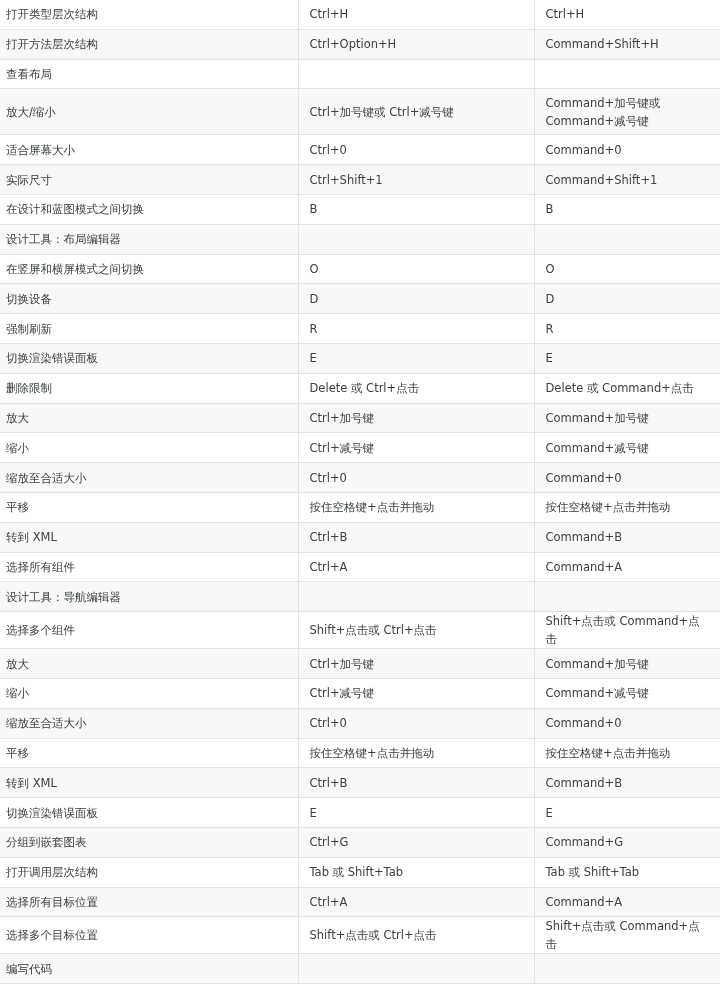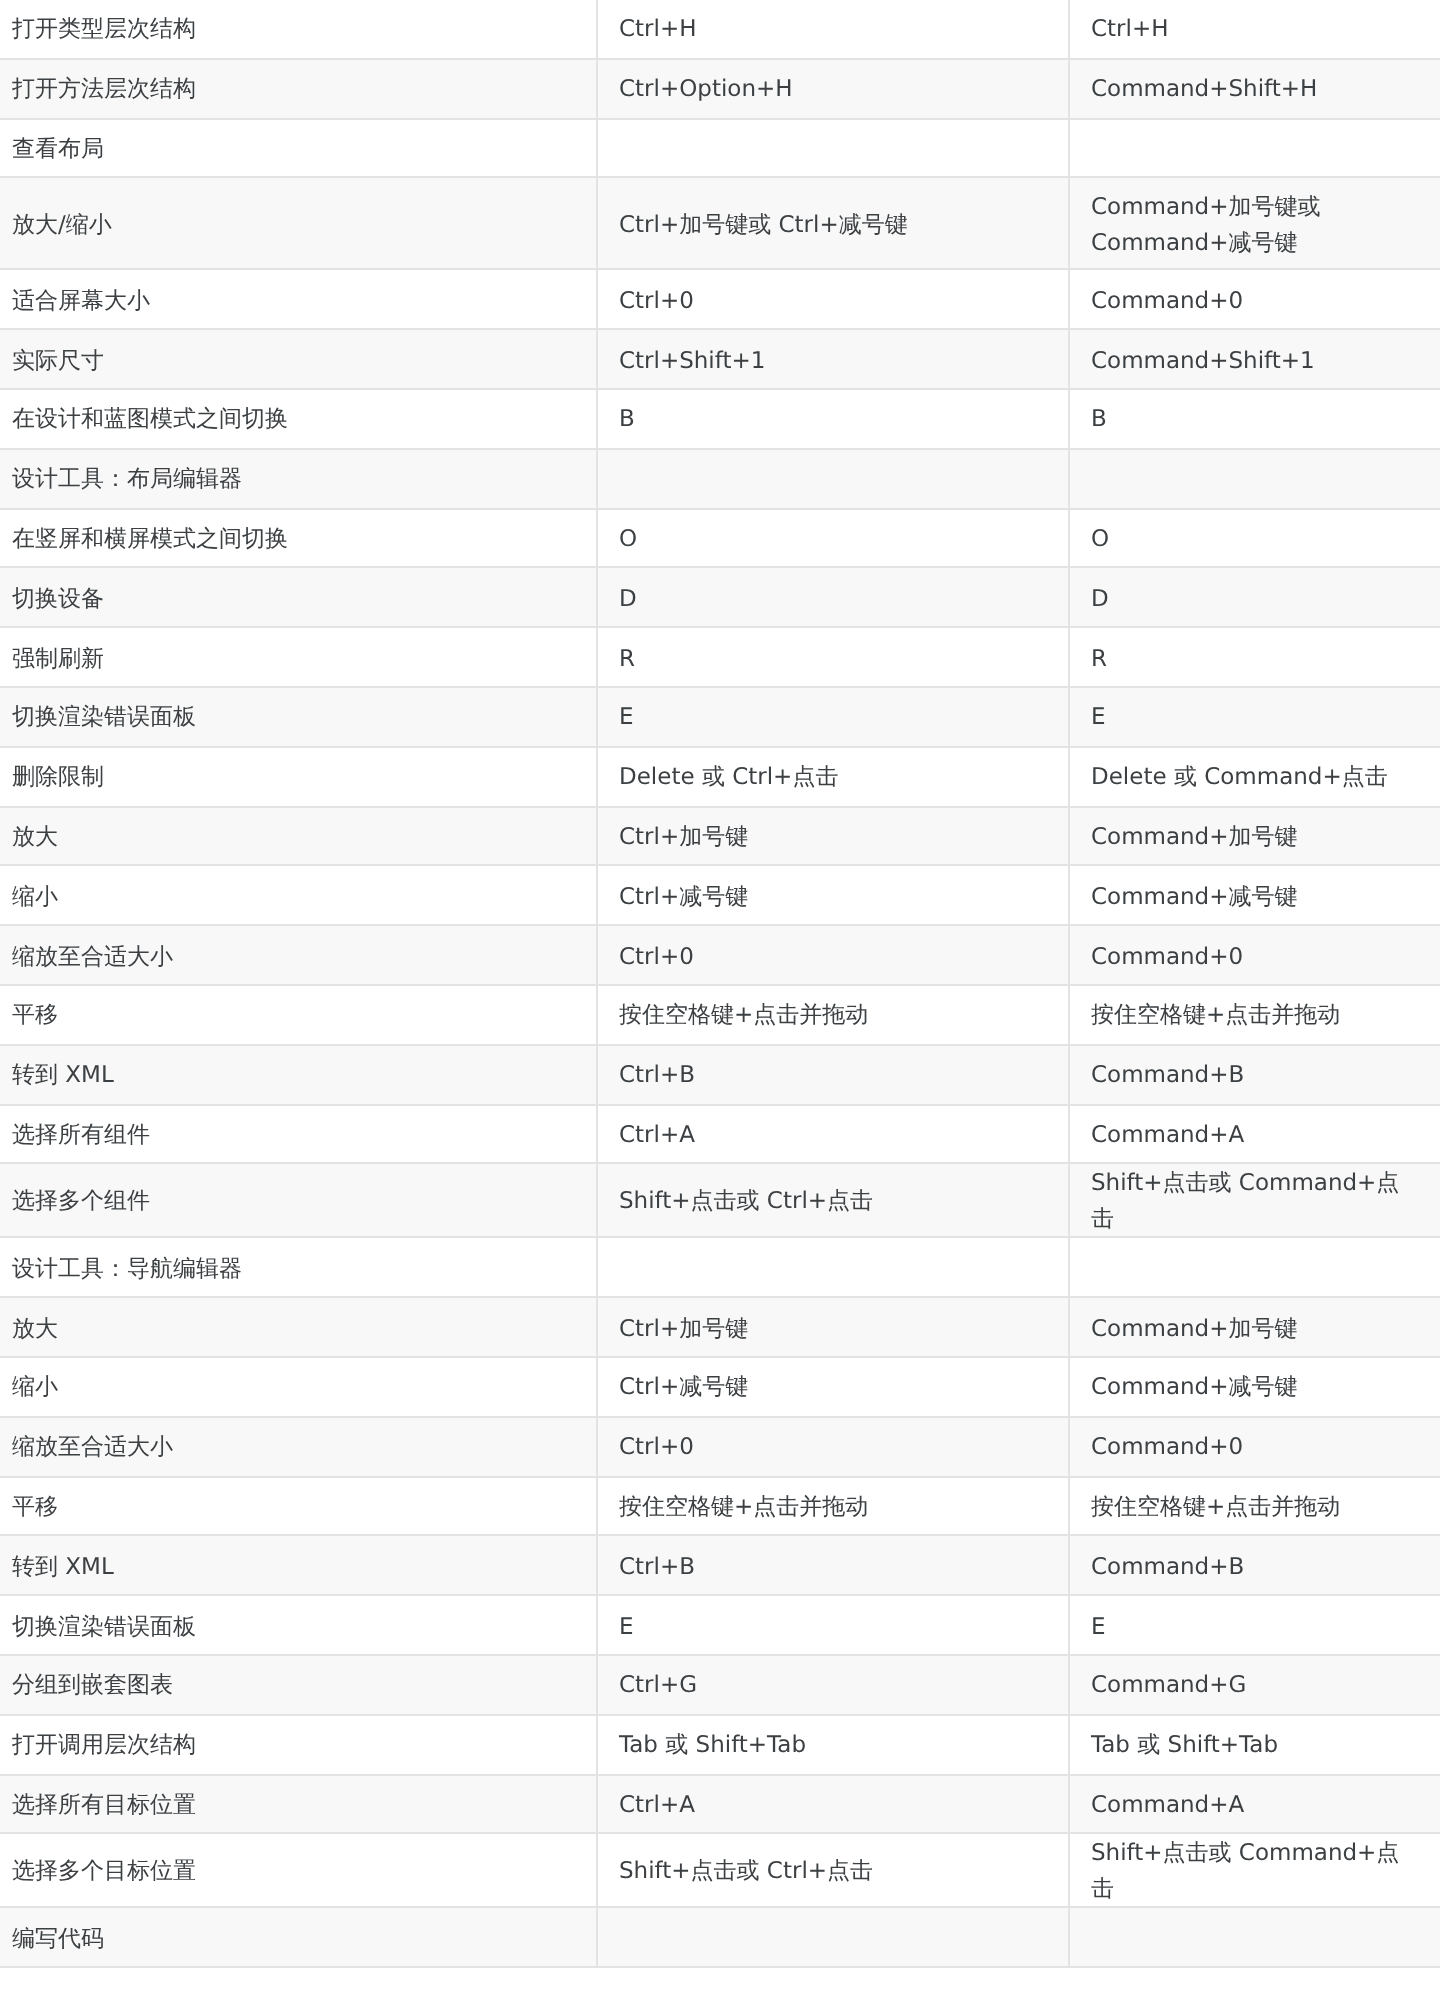--- a/index.html
+++ b/index.html
@@ -112,28 +112,28 @@
         <td>转到 XML</td>
         <td>Ctrl+B</td>
         <td>Command+B</td>
       </tr>
       <tr>
         <td>选择所有组件</td>
         <td>Ctrl+A</td>
         <td>Command+A</td>
       </tr>
       <tr>
+        <td>设计工具：导航编辑器</td>
+        <td></td>
+        <td></td>
+      </tr>
+      <tr>
         <td>选择多个组件</td>
         <td>Shift+点击或 Ctrl+点击</td>
         <td>Shift+点击或 Command+点击</td>
-      </tr>
-      <tr>
-        <td>设计工具：导航编辑器</td>
-        <td></td>
-        <td></td>
       </tr>
       <tr>
         <td>放大</td>
         <td>Ctrl+加号键</td>
         <td>Command+加号键</td>
       </tr>
       <tr>
         <td>缩小</td>
         <td>Ctrl+减号键</td>
         <td>Command+减号键</td>

